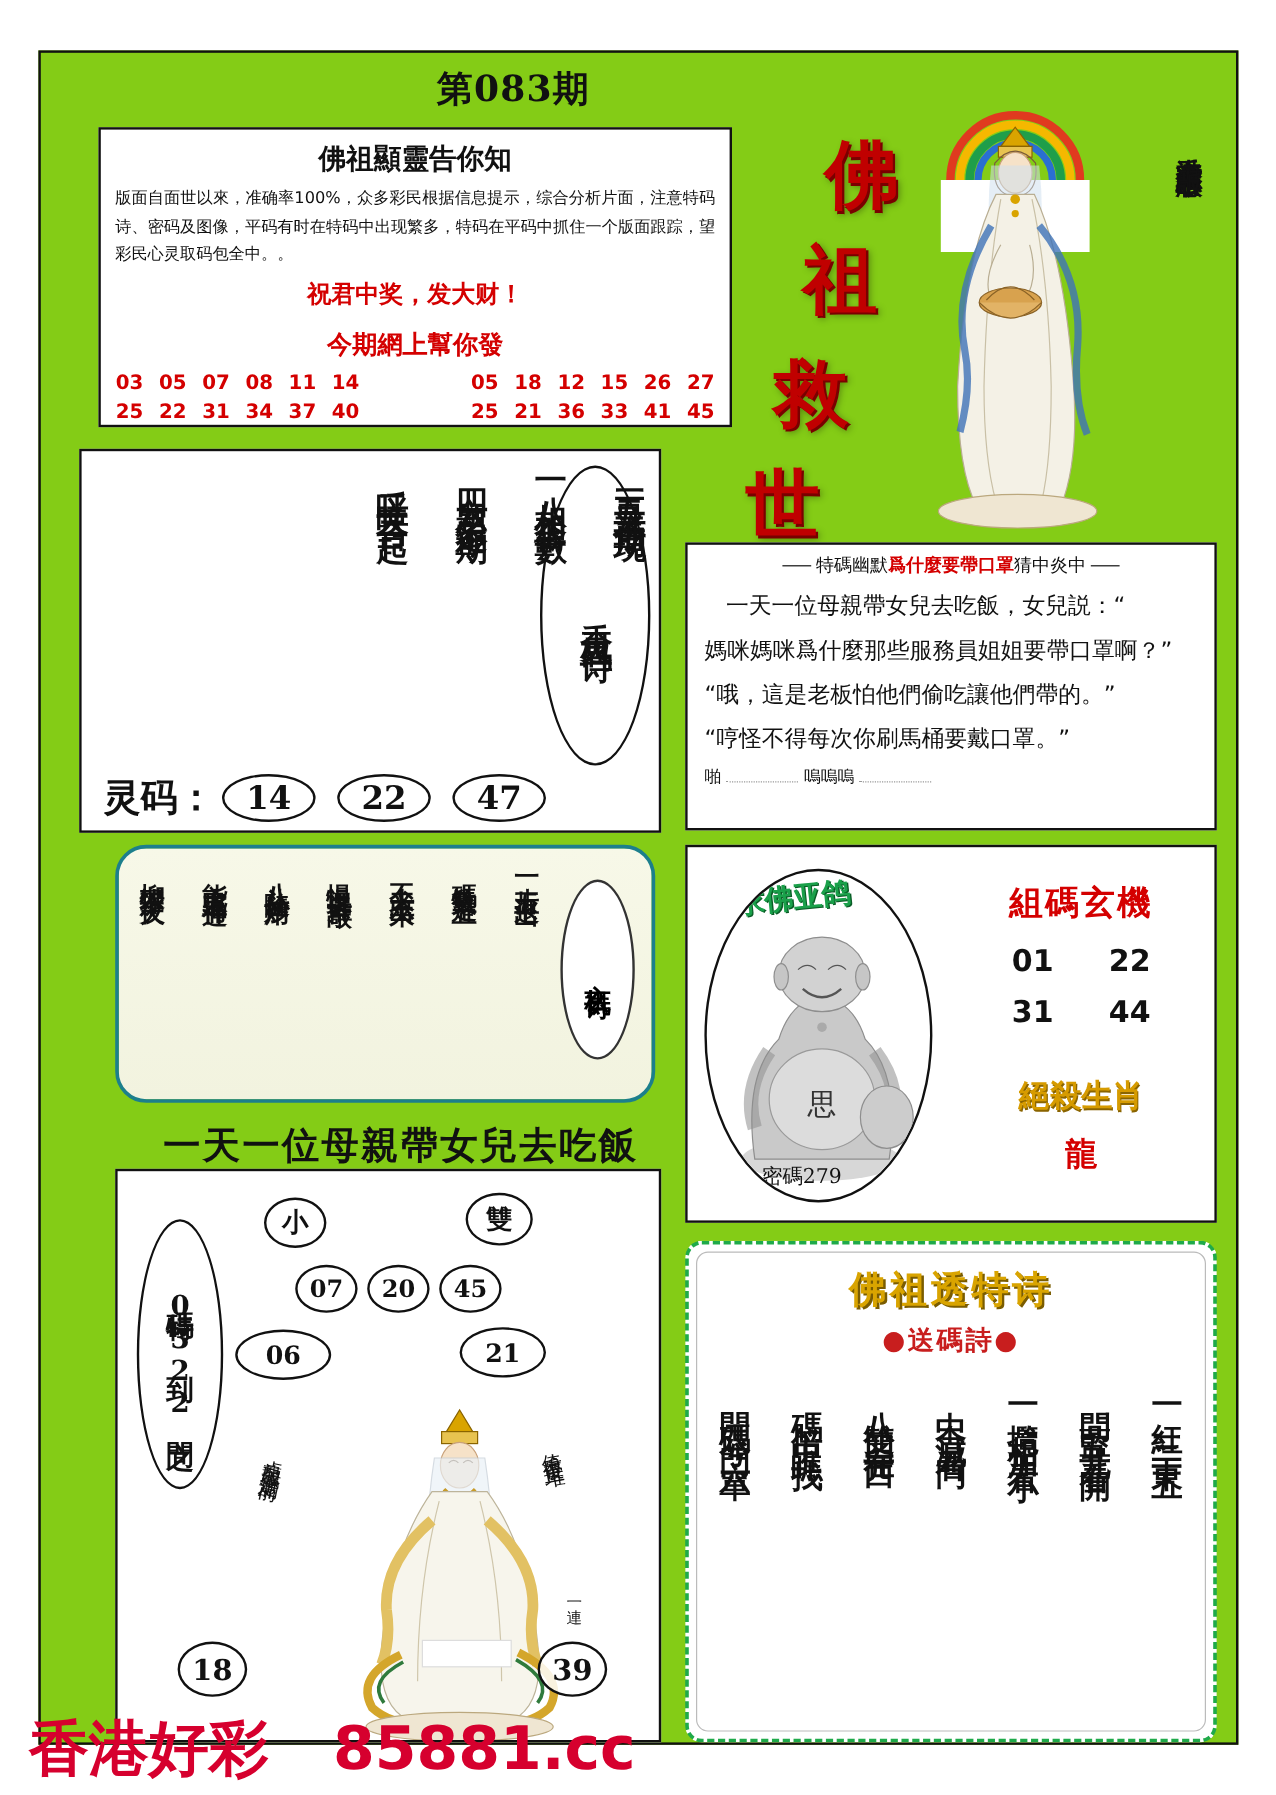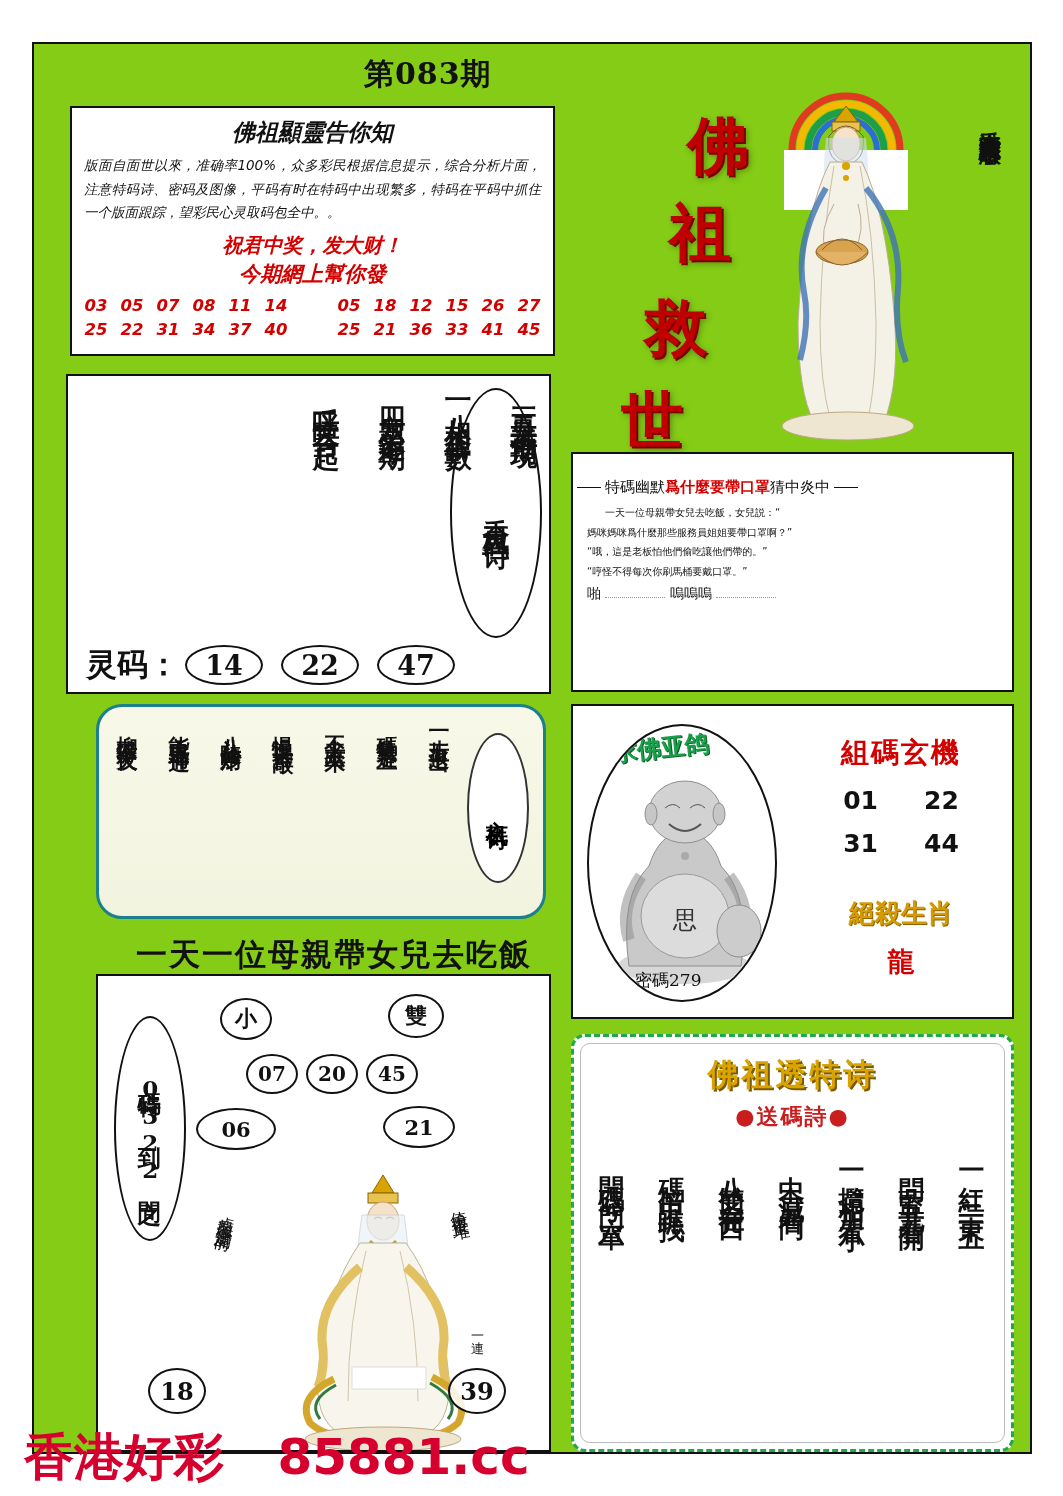--- a/index.html
+++ b/index.html
@@ -18,38 +18,38 @@
   }
   
   .issue {
     position:absolute; left:330px; top:10px;
     font-size:30px; font-weight:bold; color:#111;
     font-family:"DejaVu Serif", serif;
     letter-spacing:1px;
   }
   
   .notice {
-    position:absolute; left:36px; top:62px; width:485px; height:250px;
-    border:2px solid #111; background:#fff;font-style:italic;
+    position:absolute; left:48px; top:62px; width:528px; height:250px;
+    border:2px solid #111; background:#fff;
   }
   .notice-title {
     text-align:center; font-size:23px; font-weight:bold; margin-top:9px;
     font-family:"DejaVu Serif", serif; color:#111;
   }
   .notice-body {
     font-size:13.5px; color:#111; line-height:1.75; padding:6px 12px 0 12px;
     text-align:justify;
   }
   .notice-red1 {
     text-align:center; color:#d40000; font-weight:bold; font-size:20px;
     font-family:"DejaVu Serif", serif; margin-top:7px;
   }
   .notice-red2 {
     text-align:center; color:#d40000; font-weight:bold; font-size:21px;
-    font-family:"DejaVu Serif", serif; margin-top:1px;
+    font-family:"DejaVu Serif", serif; margin-top:14px;
   }
   .numgrid {
     display:flex; justify-content:space-between; padding:8px 12px 0 12px;
   }
   .numcol { display:flex; flex-direction:column; gap:5px; }
   .numrow { display:flex; gap:12px; }
   .numrow span {
     color:#d40000; font-size:16.5px; font-weight:bold; width:24px; text-align:center;
     font-family:"DejaVu Sans", sans-serif;
   }
@@ -115,26 +115,26 @@
     display:flex; align-items:center; justify-content:center;
     font-size:27px; font-weight:bold; font-family:"DejaVu Serif", serif;
     margin-right:18px; color:#111;
   }
   
   .riddle {
     position:absolute; left:537px; top:408px; width:443px; height:240px;
     border:2px solid #111; background:#fff;
   }
   .riddle-head {
-    display:flex; align-items:center; margin-top:24px;
+    display:flex; align-items:center; justify-content:center; margin-top:8px;
     font-size:15px; font-family:Liberation Mono, monospace; color:#111;
   }
   .riddle-head .line { height:1px; background:#111; width:24px; margin:0 4px; }
   .riddle-head .hl { color:#d40000; font-weight:bold; }
-  .riddle-body { padding:6px 14px 0 14px; font-size:10px; line-height:1.95; color:#111; }
+  .riddle-body { padding:6px 14px 0 14px; font-size:19px; line-height:1.95; color:#111; }
   .riddle-body .ind { text-indent:18px; }
   .riddle-tail { padding:4px 14px; font-size:14px; color:#111; }
   .dotline { border-bottom:1px dotted #999; display:inline-block; width:60px; }
   
   .xuanji {
     position:absolute; left:62px; top:660px; width:450px; height:215px;
     border:3px solid #1c7f8c; border-radius:26px;
     background:linear-gradient(#f7f8e8,#f2f3df);
   }
   .xj-cols {

